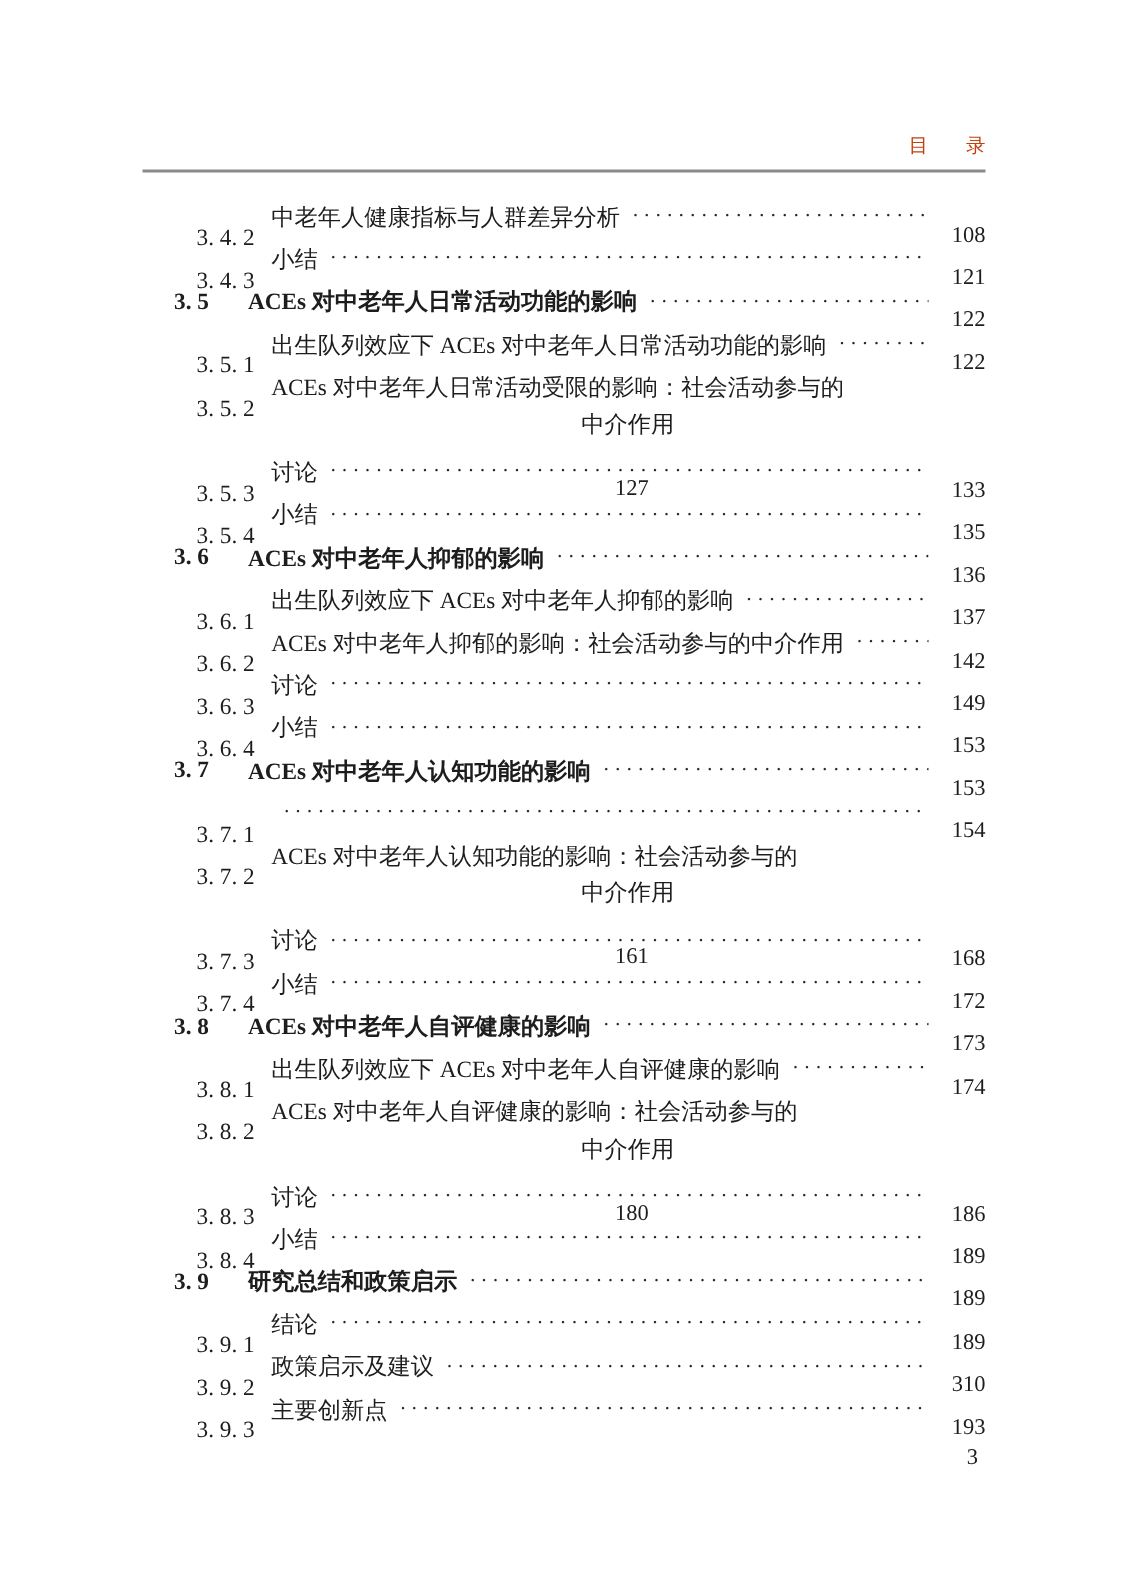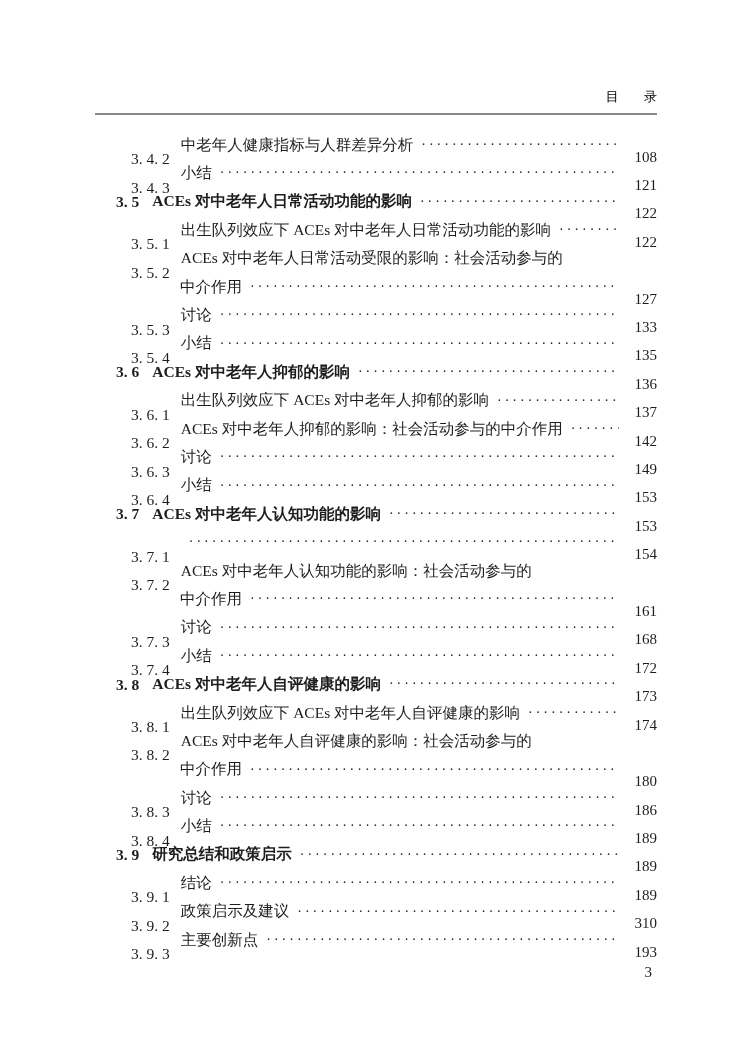--- a/index.html
+++ b/index.html
@@ -12,45 +12,45 @@
   }
   .page {
     box-sizing: border-box;
     width: 750px; height: 1048px;
     padding: 88px 93px 0 95px;
   }
   .running-head {
     text-align: right;
     font-size: 13px;
     height: 17px; line-height: 17px;
-    color: #000000;
+    color: #c2410c;
   }
   .running-head .rh-text {
     letter-spacing: 11px;
     margin-right: -11px;
     white-space: pre;
   }
   .rule {
     height: 2px;
     background: #8a8a8a;
     margin-top: 8px;
   }
   .toc { margin-top: 16px; }
   .toc-row {
     display: flex;
     align-items: center;
     height: 28.4px;
     font-size: 15.5px;
     white-space: nowrap;
   }
   .lv1 { padding-left: 21px; font-weight: bold; }
-  .lv1 .num { margin-right: 13px; }
+  .lv1 .num { margin-right: 26px; }
   .lv2 { padding-left: 36px; }
   .lv2 .num { margin-right: 11px; margin-top: 28px; }
-  .cont { padding-left: 85px; }
+  .cont { padding-left: 85px; flex-direction: column; }
   .num { white-space: pre; flex: none; }
   .title { flex: none; }
   .leader {
     flex: 1 1 auto;
     overflow: hidden;
     height: 28.4px; line-height: 28.4px;
     margin-left: 8px; margin-right: 10px;
     font-size: 14px;
     font-weight: normal;
     letter-spacing: 3px;

